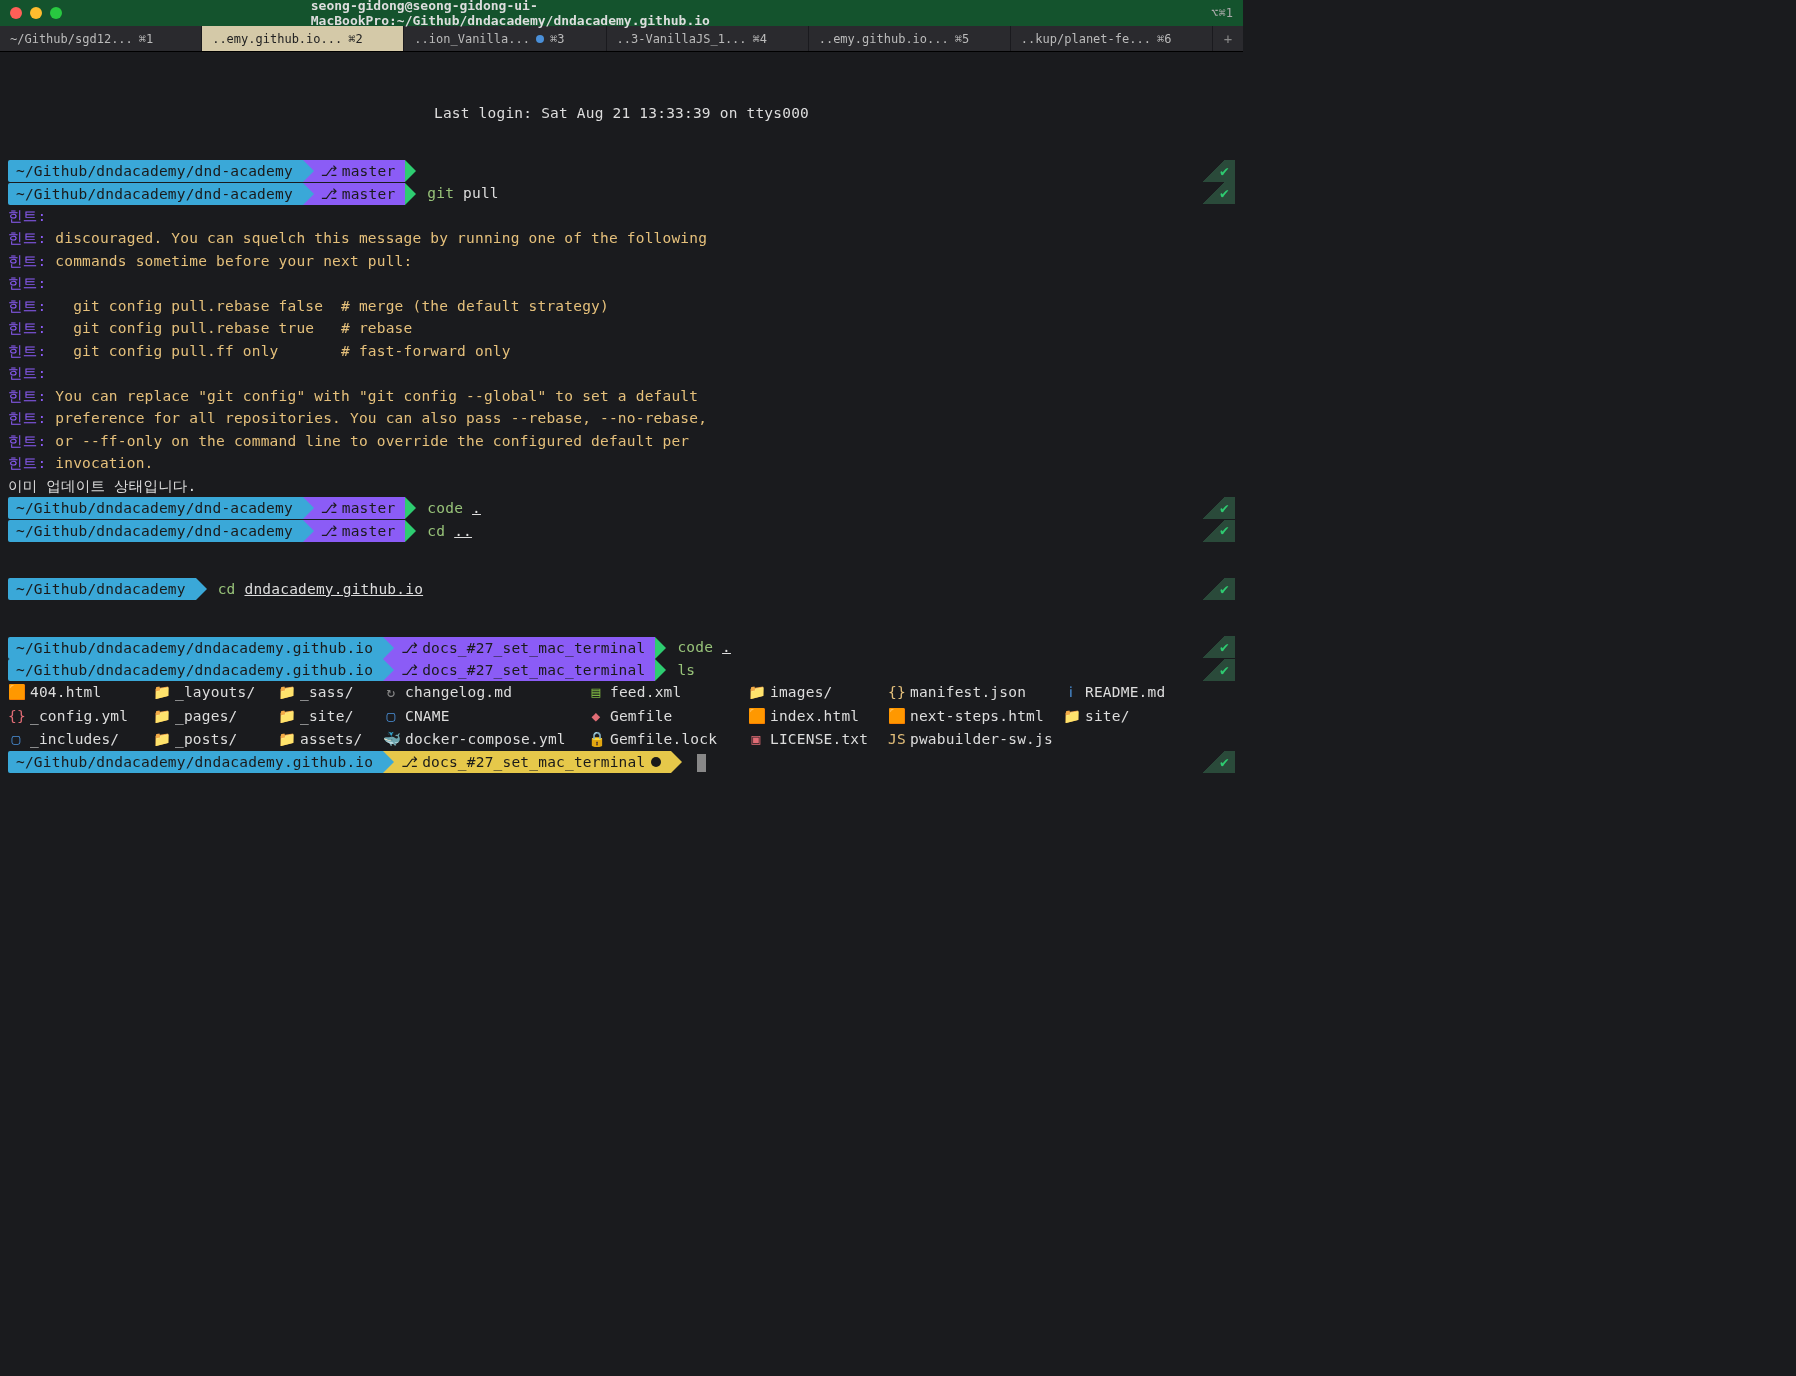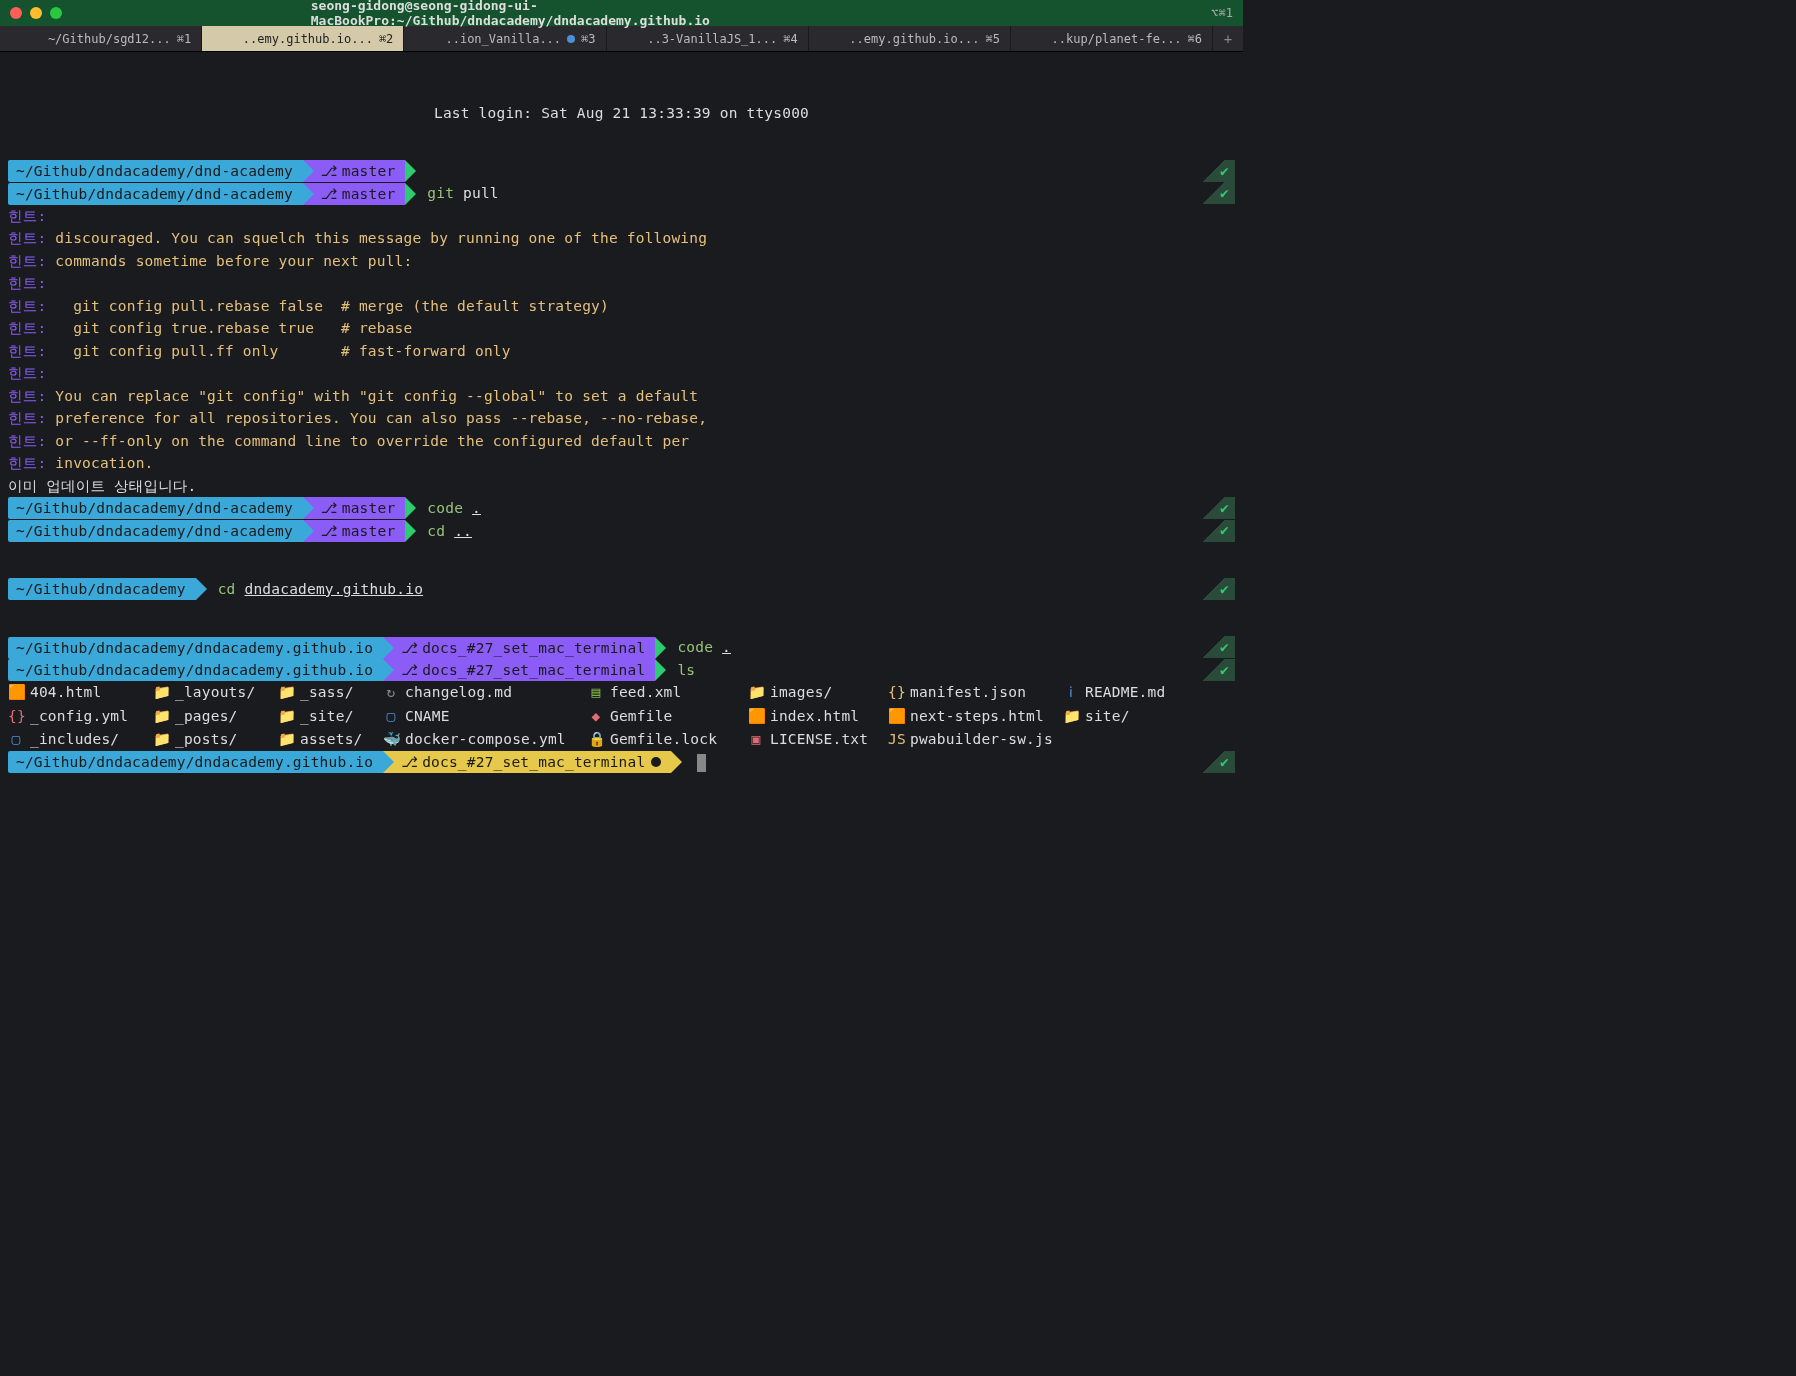--- a/index.html
+++ b/index.html
@@ -48,21 +48,21 @@
 .tabbar {
   height: 26px;
   background: #2a2a2e;
   display: flex;
   border-bottom: 1px solid #000;
 }
 .tab {
   flex: 1;
   display: flex;
   align-items: center;
-  justify-content: flex-end;
+  justify-content: flex-start;
   gap: 6px;
   padding: 0 10px;
   border-right: 1px solid #1a1a1e;
   font-size: 12px;
   color: #bbb;
   min-width: 0;
   cursor: pointer;
 }
 .tab.active {
   background: #d4c9a8;
@@ -252,21 +252,21 @@
     <span class="seg seg-green"><span class="branch-icon">⎇</span><span>master</span></span>
     <span class="cmd"><span class="green">git</span> <span class="white">pull</span></span>
     <span class="check-bg">✔</span>
   </div>
 
   <div class="line"><span class="hint-label">힌트:</span><span class="hint-text"> </span></div>
   <div class="line"><span class="hint-label">힌트:</span><span class="hint-text"> </span><span class="hint-text">discouraged. You can squelch this message by running one of the following</span></div>
   <div class="line"><span class="hint-label">힌트:</span><span class="hint-text"> </span><span class="hint-text">commands sometime before your next pull:</span></div>
   <div class="line"><span class="hint-label">힌트:</span></div>
   <div class="line"><span class="hint-label">힌트:</span><span class="hint-text"> </span><span class="hint-text">  git config pull.rebase false  # merge (the default strategy)</span></div>
-  <div class="line"><span class="hint-label">힌트:</span><span class="hint-text"> </span><span class="hint-text">  git config true.rebase true   # rebase</span></div>
+  <div class="line"><span class="hint-label">힌트:</span><span class="hint-text"> </span><span class="hint-text">  git config pull.rebase true   # rebase</span></div>
   <div class="line"><span class="hint-label">힌트:</span><span class="hint-text"> </span><span class="hint-text">  git config pull.ff only       # fast-forward only</span></div>
   <div class="line"><span class="hint-label">힌트:</span></div>
   <div class="line"><span class="hint-label">힌트:</span><span class="hint-text"> </span><span class="hint-text">You can replace "git config" with "git config --global" to set a default</span></div>
   <div class="line"><span class="hint-label">힌트:</span><span class="hint-text"> </span><span class="hint-text">preference for all repositories. You can also pass --rebase, --no-rebase,</span></div>
   <div class="line"><span class="hint-label">힌트:</span><span class="hint-text"> </span><span class="hint-text">or --ff-only on the command line to override the configured default per</span></div>
   <div class="line"><span class="hint-label">힌트:</span><span class="hint-text"> </span><span class="hint-text">invocation.</span></div>
   <div class="line"><span class="white">이미 업데이트 상태입니다.</span></div>
 
   <div class="line">
     <span class="seg seg-blue first">~/Github/dndacademy/dnd-academy</span>

